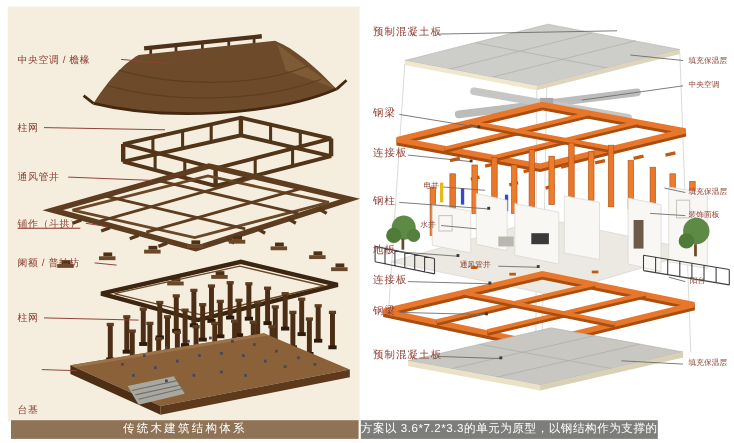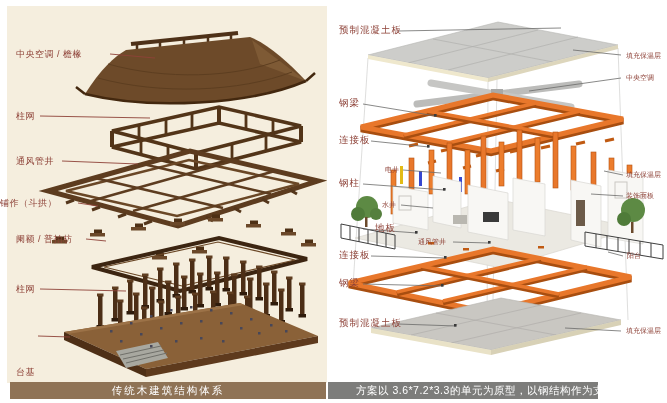--- a/index.html
+++ b/index.html
@@ -16,21 +16,21 @@
     position:absolute; color:#8e4238; font-size:9px; line-height:10px;
     white-space:nowrap; letter-spacing:0.5px;
   }
   .lbl-r { font-size:9.5px; letter-spacing:1px; }
   .lbl-sm { font-size:7px; line-height:8px; letter-spacing:0; }
   .caption {
     position:absolute; top:382px; height:17px; color:#ffffff;
     font-size:10.5px; line-height:17px; text-align:center; white-space:nowrap;
   }
   .caption-left  { left:10px;  width:316px; background:#8f7356; letter-spacing:2px; }
-  .caption-right { left:328px; width:270px; background:#7d7d7b; letter-spacing:0.5px;padding-left:28px; }
+  .caption-right { left:328px; width:270px; background:#7d7d7b; letter-spacing:0.5px; }
 </style>
 </head>
 <body>
 
 <div class="page">
 
   <div class="panel panel-left">
     <svg class="art" width="333" height="403" viewBox="0 0 333 403">
       <rect x="7" y="6" width="320" height="377" fill="#f5eede"></rect>
 
@@ -183,21 +183,21 @@
         <path d="M78,203 L98,206"></path>
         <path d="M86,239 L106,241"></path>
         <path d="M40,289 L126,291"></path>
         <path d="M38,336 L70,337"></path>
       </g>
     </svg>
 
     <div class="lbl" style="left:16px; top:49px;">中央空调 / 檐椽</div>
     <div class="lbl" style="left:16px; top:111px;">柱网</div>
     <div class="lbl" style="left:16px; top:156px;">通风管井</div>
-    <div class="lbl" style="left:0; top:198px;">铺作（斗拱）</div>
+    <div class="lbl" style="left:16px; top:198px;text-decoration:underline;">铺作（斗拱）</div>
     <div class="lbl" style="left:16px; top:234px;text-align:center;">阑额 / 普拍枋</div>
     <div class="lbl" style="left:16px; top:284px;">柱网</div>
     <div class="lbl" style="left:16px; top:331px;margin-top:36px;">台基</div>
   </div>
 
   <div class="panel panel-right">
     <svg class="art" width="334" height="403" viewBox="0 0 334 403">
 
       <g stroke="#d6d6d4" stroke-width="0.8" fill="none">
         <path d="M35,58 L20,286"></path>
@@ -347,21 +347,21 @@
           <rect x="108" y="284" width="2.6" height="2.6"></rect>
         <rect x="121" y="324" width="2.6" height="2.6"></rect>
           <rect x="155" y="241" width="2.6" height="2.6"></rect>
       </g>
     </svg>
 
     <div class="lbl lbl-r" style="left:6px; top:25px;">预制混凝土板</div>
     <div class="lbl lbl-r" style="left:6px; top:98px;">钢梁</div>
     <div class="lbl lbl-r" style="left:6px; top:135px;">连接板</div>
     <div class="lbl lbl-r" style="left:6px; top:178px;text-align:center;">钢柱</div>
-    <div class="lbl lbl-r" style="left:6px; top:223px;margin-left:36px;">地板</div>
+    <div class="lbl lbl-r" style="left:6px; top:223px;">地板</div>
     <div class="lbl lbl-r" style="left:6px; top:250px;">连接板</div>
     <div class="lbl lbl-r" style="left:6px; top:278px;">钢梁</div>
     <div class="lbl lbl-r" style="left:6px; top:318px;">预制混凝土板</div>
 
     <div class="lbl lbl-sm" style="left:293px; top:52px;">填充保温层</div>
     <div class="lbl lbl-sm" style="left:293px; top:74px;">中央空调</div>
     <div class="lbl lbl-sm" style="left:293px; top:171px;">填充保温层</div>
     <div class="lbl lbl-sm" style="left:293px; top:192px;">装饰面板</div>
     <div class="lbl lbl-sm" style="left:294px; top:252px;">阳台</div>
     <div class="lbl lbl-sm" style="left:293px; top:327px;">填充保温层</div>

